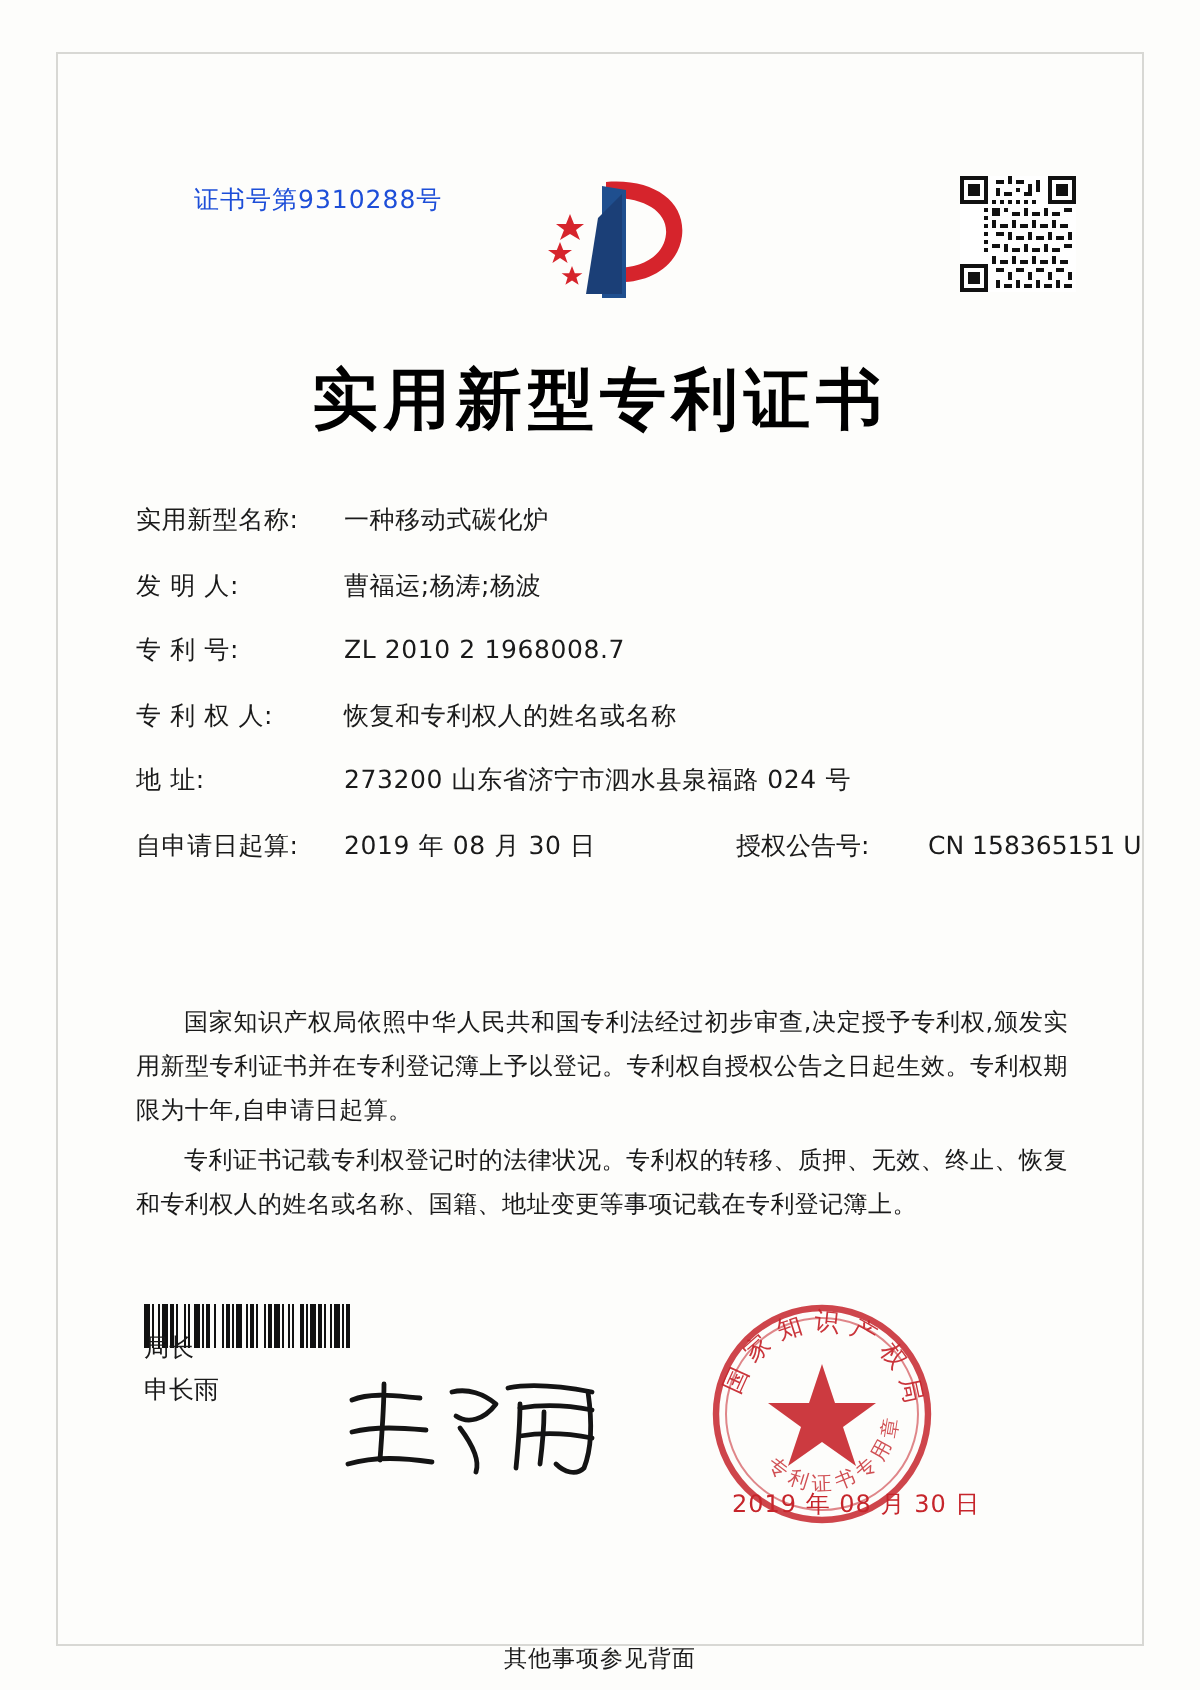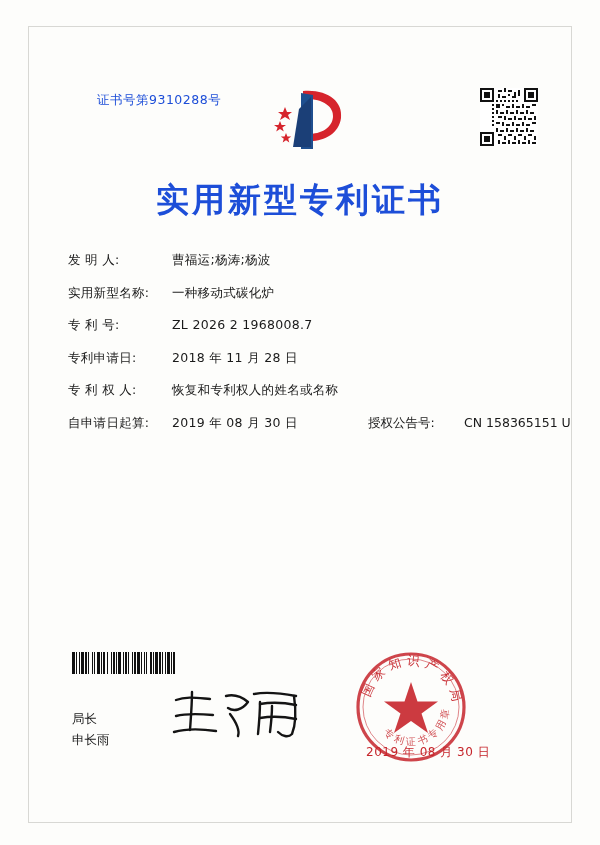--- a/index.html
+++ b/index.html
@@ -64,21 +64,21 @@
   .title {
     position: absolute;
     left: 0;
     right: 0;
     top: 178px;
     text-align: center;
     font-family: "DejaVu Serif", "Liberation Serif", serif;
     font-size: 33px;
     font-weight: bold;
     letter-spacing: 3px;
-    color: #1d4ed8;
+    color: #000000;
   }
 
   
   .fields {
     position: absolute;
     left: 68px;
     top: 252px;
     width: 470px;
   }
   .field-row {
@@ -145,21 +145,21 @@
     display: inline-block;
     height: 100%;
     background: #111;
     vertical-align: top;
   }
 
   
   .sig-block {
     position: absolute;
     left: 72px;
-    top: 709px;
+    top: 664px;
     font-size: 12.5px;
     color: #1a1a1a;
     line-height: 1.65;
   }
   .sig-handwriting {
     position: absolute;
     left: 168px;
     top: 686px;
     width: 150px;
     height: 54px;
@@ -332,47 +332,51 @@
           <rect x="24" y="26" width="1" height="2"></rect>
         <rect x="26" y="27" width="2" height="1"></rect>
       </g>
     </svg>
   </div>
 
   <div class="title">实用新型专利证书</div>
 
   <div class="fields">
     <div class="field-row">
+      <div class="field-label">实用新型名称:</div>
+      <div class="field-value">一种移动式碳化炉</div>
+    </div>
+    <div class="field-row">
       <div class="field-label">发 明 人:</div>
       <div class="field-value">曹福运;杨涛;杨波</div>
     </div>
     <div class="field-row">
-      <div class="field-label">实用新型名称:</div>
-      <div class="field-value">一种移动式碳化炉</div>
-    </div>
-    <div class="field-row">
       <div class="field-label">专 利 号:</div>
-      <div class="field-value">ZL 2026 2 1968008.7</div>
-    </div>
-    <div class="field-row">
-      <div class="field-label">专利申请日:</div>
-      <div class="field-value">2018 年 11 月 28 日</div>
+      <div class="field-value">ZL 2010 2 1968008.7</div>
     </div>
     <div class="field-row">
       <div class="field-label">专 利 权 人:</div>
       <div class="field-value">恢复和专利权人的姓名或名称</div>
+    </div>
+    <div class="field-row">
+      <div class="field-label">地        址:</div>
+      <div class="field-value">273200 山东省济宁市泗水县泉福路 024 号</div>
     </div>
     <div class="field-row dual">
       <div class="field-label">自申请日起算:</div>
       <div class="field-value">2019 年 08 月 30 日</div>
       <div class="field-label2">授权公告号:</div>
       <div class="field-value2">CN 158365151 U</div>
     </div>
   </div>
 
+  <div class="paragraphs">
+    <p>国家知识产权局依照中华人民共和国专利法经过初步审查,决定授予专利权,颁发实用新型专利证书并在专利登记簿上予以登记。专利权自授权公告之日起生效。专利权期限为十年,自申请日起算。</p>
+    <p>专利证书记载专利权登记时的法律状况。专利权的转移、质押、无效、终止、恢复和专利权人的姓名或名称、国籍、地址变更等事项记载在专利登记簿上。</p>
+  </div>
 
   <div class="barcode"><span style="width:3px;background:#111;"></span><span style="width:1px;background:transparent;"></span><span style="width:1px;background:#111;"></span><span style="width:2px;background:transparent;"></span><span style="width:1px;background:#111;"></span><span style="width:1px;background:transparent;"></span><span style="width:3px;background:#111;"></span><span style="width:1px;background:transparent;"></span><span style="width:2px;background:#111;"></span><span style="width:1px;background:transparent;"></span><span style="width:1px;background:#111;"></span><span style="width:3px;background:transparent;"></span><span style="width:1px;background:#111;"></span><span style="width:1px;background:transparent;"></span><span style="width:1px;background:#111;"></span><span style="width:2px;background:transparent;"></span><span style="width:3px;background:#111;"></span><span style="width:1px;background:transparent;"></span><span style="width:1px;background:#111;"></span><span style="width:1px;background:transparent;"></span><span style="width:2px;background:#111;"></span><span style="width:2px;background:transparent;"></span><span style="width:1px;background:#111;"></span><span style="width:3px;background:transparent;"></span><span style="width:1px;background:#111;"></span><span style="width:1px;background:transparent;"></span><span style="width:2px;background:#111;"></span><span style="width:1px;background:transparent;"></span><span style="width:1px;background:#111;"></span><span style="width:1px;background:transparent;"></span><span style="width:3px;background:#111;"></span><span style="width:2px;background:transparent;"></span><span style="width:1px;background:#111;"></span><span style="width:1px;background:transparent;"></span><span style="width:2px;background:#111;"></span><span style="width:1px;background:transparent;"></span><span style="width:1px;background:#111;"></span><span style="width:3px;background:transparent;"></span><span style="width:1px;background:#111;"></span><span style="width:1px;background:transparent;"></span><span style="width:2px;background:#111;"></span><span style="width:1px;background:transparent;"></span><span style="width:3px;background:#111;"></span><span style="width:1px;background:transparent;"></span><span style="width:1px;background:#111;"></span><span style="width:2px;background:transparent;"></span><span style="width:1px;background:#111;"></span><span style="width:1px;background:transparent;"></span><span style="width:1px;background:#111;"></span><span style="width:3px;background:transparent;"></span><span style="width:2px;background:#111;"></span><span style="width:1px;background:transparent;"></span><span style="width:1px;background:#111;"></span><span style="width:1px;background:transparent;"></span><span style="width:3px;background:#111;"></span><span style="width:1px;background:transparent;"></span><span style="width:2px;background:#111;"></span><span style="width:1px;background:transparent;"></span><span style="width:1px;background:#111;"></span><span style="width:2px;background:transparent;"></span><span style="width:1px;background:#111;"></span><span style="width:1px;background:transparent;"></span><span style="width:3px;background:#111;"></span><span style="width:1px;background:transparent;"></span><span style="width:1px;background:#111;"></span><span style="width:1px;background:transparent;"></span><span style="width:2px;background:#111;"></span><span style="width:3px;background:transparent;"></span></div>
 
   <div class="sig-block">
     <div>局长</div>
     <div>申长雨</div>
   </div>
 
   <div class="sig-handwriting">
     <svg viewBox="0 0 150 54" width="150" height="54" xmlns="http://www.w3.org/2000/svg">
@@ -406,14 +410,15 @@
         <textPath href="#sealArc" startOffset="7%">国家知识产权局</textPath>
       </text>
       <text font-size="10" font-family="DejaVu Serif, serif" fill="#c6252b" letter-spacing="3" opacity="0.8">
         <textPath href="#sealArcBottom" startOffset="24%">专利证书专用章</textPath>
       </text>
     </svg>
   </div>
 
   <div class="seal-date">2019 年 08 月 30 日</div>
 
+  <div class="footer-note">其他事项参见背面</div>
 
 </div>
 
 </body></html>

